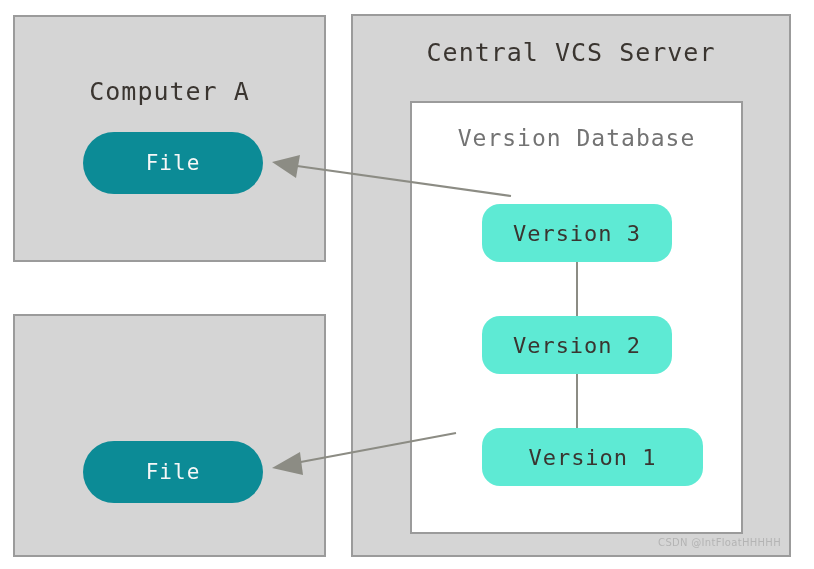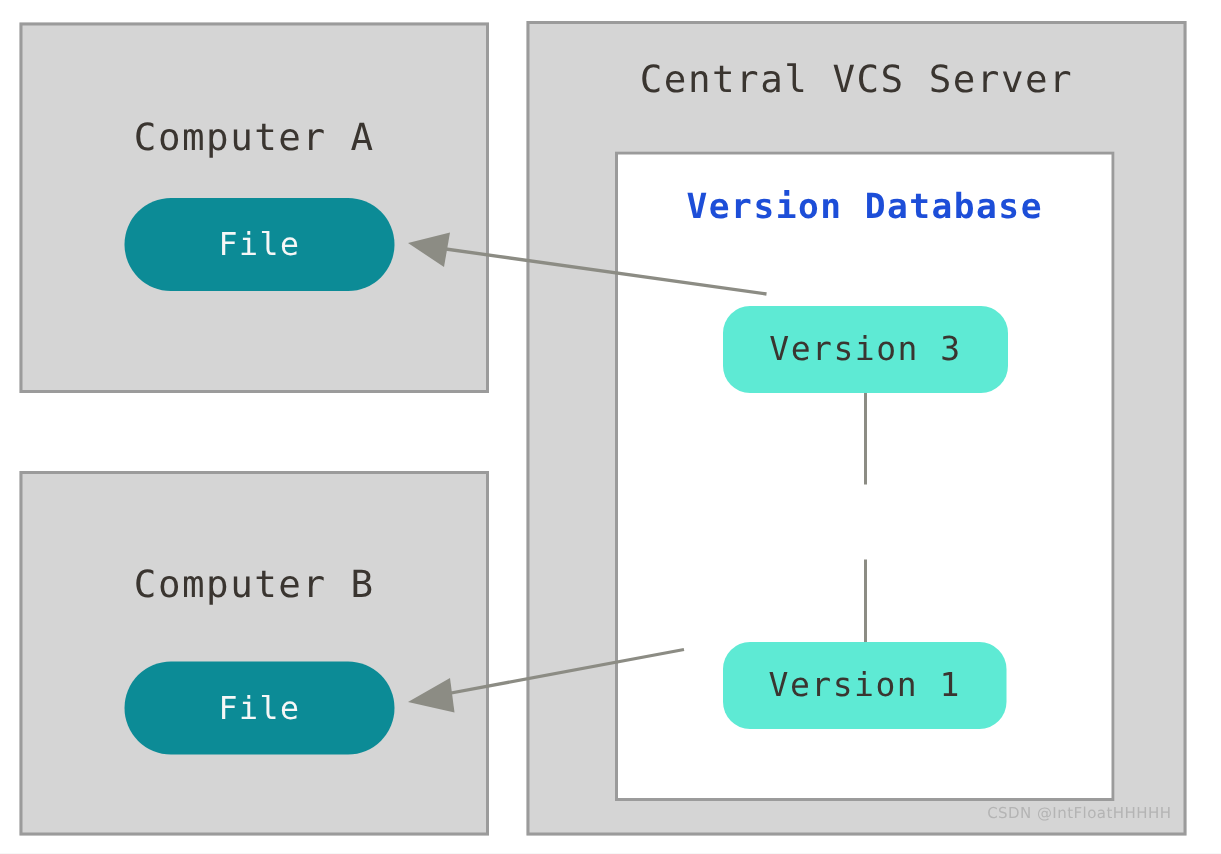--- a/index.html
+++ b/index.html
@@ -78,25 +78,24 @@
     position: absolute;
     background: #ffffff;
     border: 2px solid #9b9b9b;
     box-sizing: border-box;
   }
   .db-title {
     position: absolute;
     left: 0;
     width: 100%;
     text-align: center;
-    color: #1d4ed8;
+    color: #737373;
     font-size: 23px;
     letter-spacing: 1px;
     white-space: nowrap;
-    font-weight: bold;
   }
 
   
   .version-node {
     position: absolute;
     background: #5eead4;
     border-radius: 18px;
     box-sizing: border-box;
     display: flex;
     align-items: center;
@@ -146,43 +145,45 @@
   </div>
 
   <div class="panel" style="left:13px; top:15px; width:313px; height:247px;">
     <div class="panel-title" style="top:60px;">Computer A</div>
     <div class="file-pill" style="left:68px; top:115px; width:180px; height:62px;">
       <span>File</span>
     </div>
   </div>
 
   <div class="panel" style="left:13px; top:314px; width:313px; height:243px;">
-    <div class="panel-title" style="top:59px;">Computer B</div>
     <div class="file-pill" style="left:68px; top:125px; width:180px; height:62px;">
       <span>File</span>
     </div>
   </div>
 
   <div class="panel" style="left:351px; top:14px; width:440px; height:543px;padding-left:12px;">
 
     <div class="panel-title" style="top:22px;">Central VCS Server</div>
 
     <div class="db-box" style="left:57px; top:85px; width:333px; height:433px;">
 
       <div class="db-title" style="top:22px;">Version Database</div>
 
       <div class="connector" style="left:164px; top:158px; height:62px;"></div>
       <div class="connector" style="left:164px; top:270px; height:62px;"></div>
 
       <div class="version-node" style="left:70px; top:101px; width:190px; height:58px;">
         <span>Version 3</span>
       </div>
 
-
-      <div class="version-node" style="left:70px; top:325px; width:189px; height:58px;">
+      <div class="version-node" style="left:70px; top:213px; width:190px; height:58px;">
+        <span>Version 2</span>
+      </div>
+
+      <div class="version-node" style="left:70px; top:325px; width:221px; height:58px;">
         <span>Version 1</span>
       </div>
 
     </div>
 
     <div class="watermark" style="right:8px; bottom:7px;">CSDN @IntFloatHHHHH</div>
 
   </div>
 
   <svg id="arrows" viewBox="0 0 814 569" xmlns="http://www.w3.org/2000/svg">

